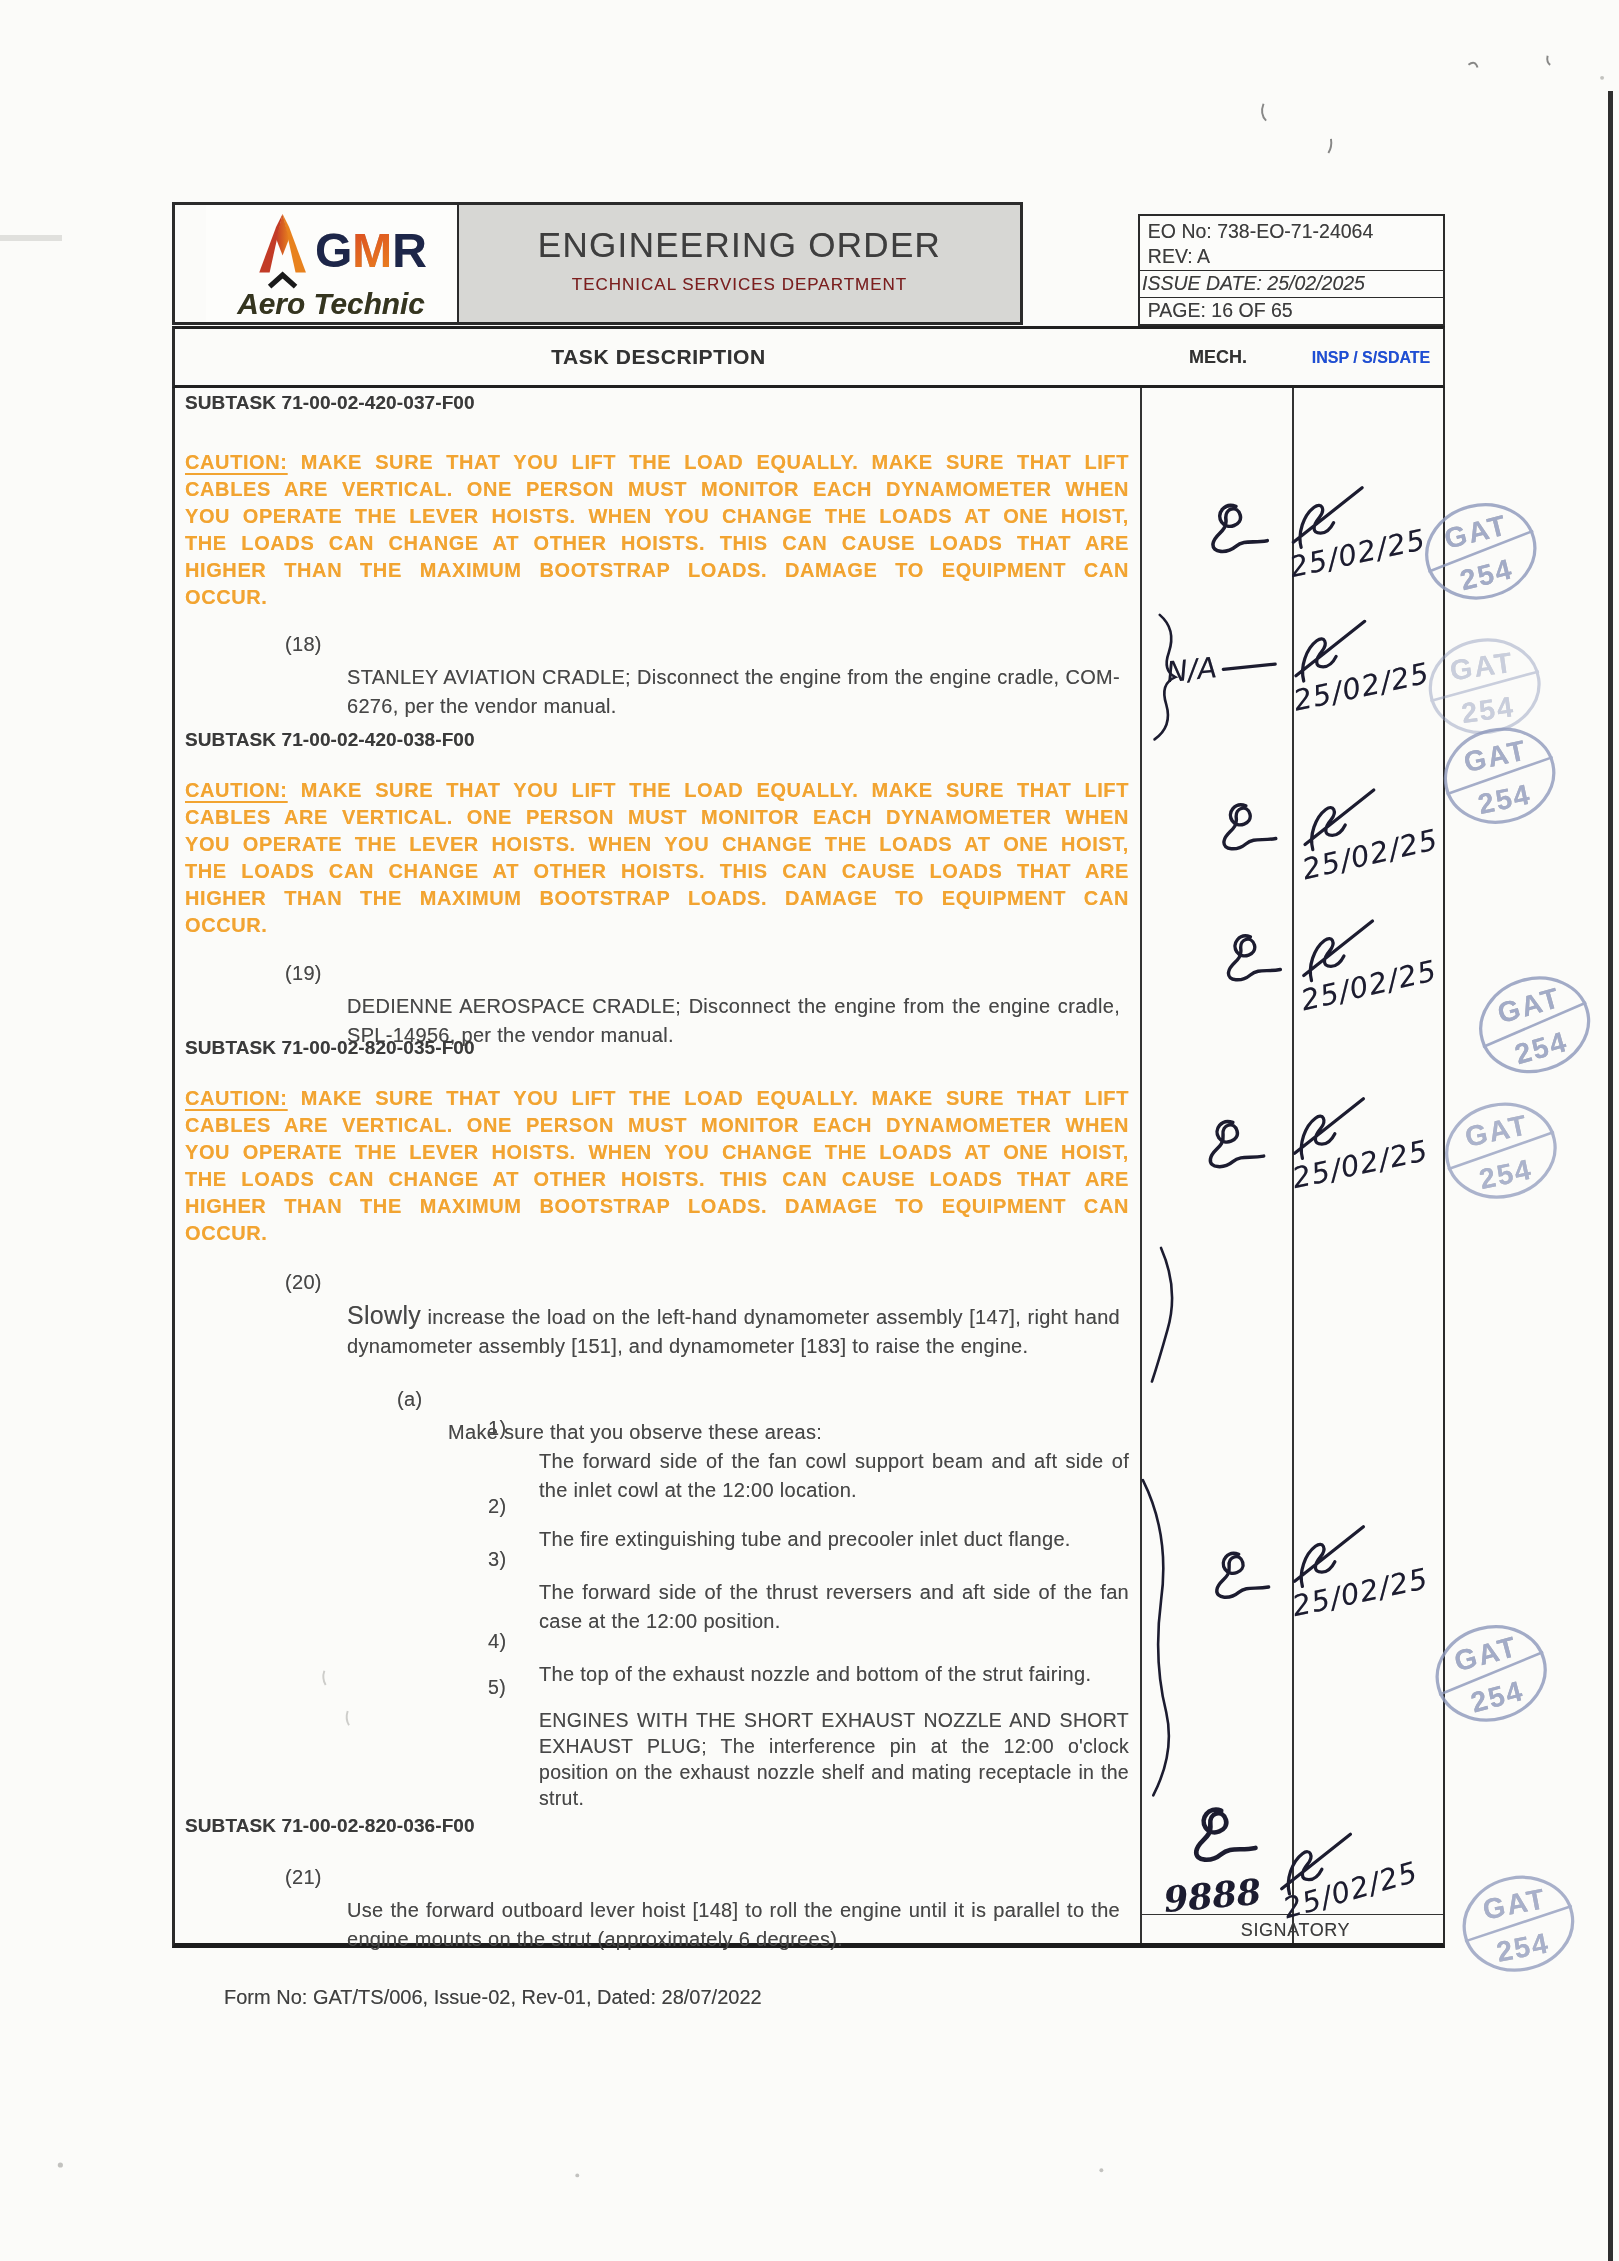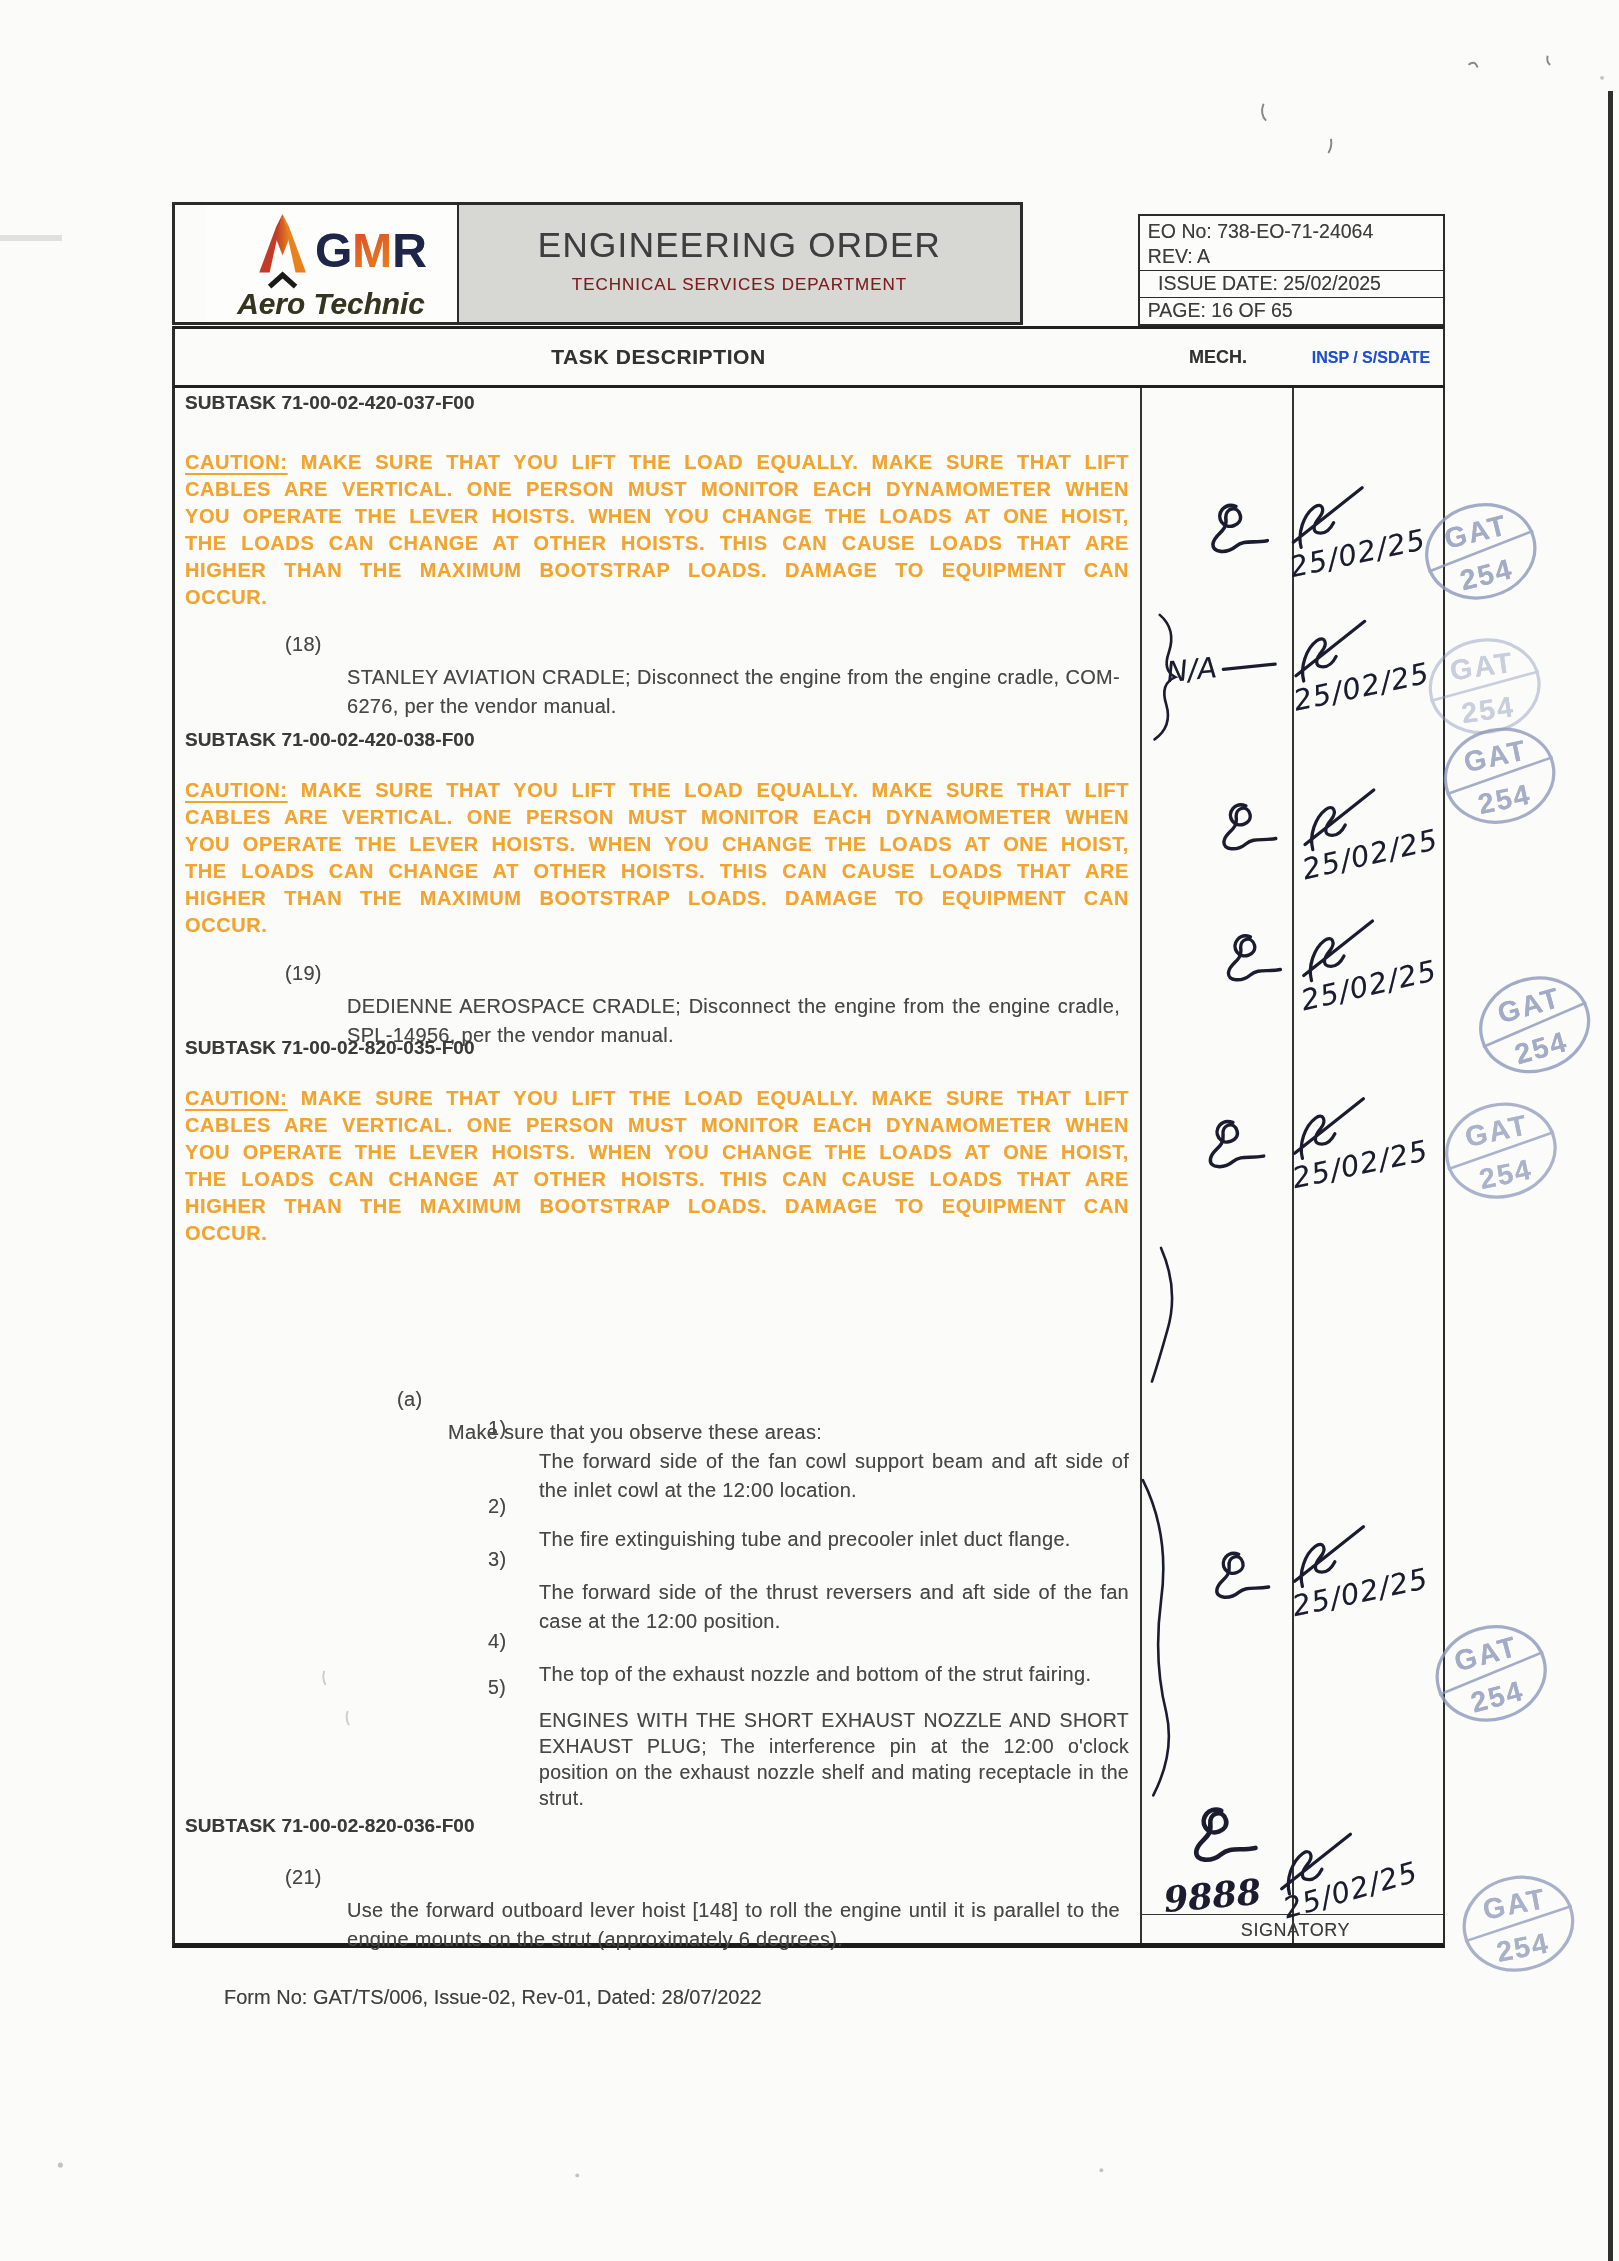--- a/index.html
+++ b/index.html
@@ -11,21 +11,21 @@
   
   .hdr-box{position:absolute;left:172px;top:202px;width:851px;height:123px;
     border:3.2px solid #2b2b2b;box-sizing:border-box;display:flex;padding-left:31px;}
   .logo-cell{width:253px;height:100%;background:#fdfdfb;position:relative;border-right:2.6px solid #2b2b2b;box-sizing:border-box;}
   .title-cell{flex:1;background:#d7d7d4;position:relative;text-align:center;}
   .eo-title{position:absolute;left:0;right:0;top:19.5px;font-size:35px;letter-spacing:1.3px;color:#3e3e3e;}
   .eo-dept{position:absolute;left:0;right:0;top:70px;font-size:17px;letter-spacing:1px;color:#7f1d1d;}
   .eo-box{position:absolute;left:1138px;top:214px;width:307px;height:112px;
     border:2.6px solid #2b2b2b;box-sizing:border-box;background:#fcfcfa;font-size:19.5px;color:#3c3c3c;}
   .eo-r1{height:54px;padding:2.6px 0 0 7.8px;box-sizing:border-box;line-height:25px;}
-  .eo-r2{height:27px;border-top:1.9px solid #2b2b2b;padding-left:18px;box-sizing:border-box;line-height:25px;}
+  .eo-r2{height:27px;border-top:1.9px solid #2b2b2b;padding-left:2px;box-sizing:border-box;line-height:25px;font-style:italic;}
   .eo-r3{height:27px;border-top:1.9px solid #2b2b2b;padding-left:7.8px;box-sizing:border-box;line-height:25px;}
   
   .colhdr{position:absolute;left:172px;top:326px;width:1273px;height:62px;
     border-left:3.2px solid #2b2b2b;border-right:2.6px solid #2b2b2b;border-top:3.2px solid #202020;border-bottom:3.2px solid #202020;
     box-sizing:border-box;}
   .ch-task{position:absolute;left:0;top:0;width:967px;height:100%;display:flex;align-items:center;justify-content:center;
     font-size:21px;font-weight:700;color:#323232;letter-spacing:0.6px;}
   .ch-mech{position:absolute;left:967px;top:0;width:152px;height:100%;display:flex;align-items:center;justify-content:center;
     font-size:18px;font-weight:700;color:#323232;}
   .ch-insp{position:absolute;left:1119px;top:0;width:154px;height:100%;display:flex;align-items:center;justify-content:center;
@@ -144,20 +144,24 @@
     <span class="num">(19)</span>
     <span class="txt">DEDIENNE AEROSPACE CRADLE; Disconnect the engine from the engine cradle, SPL-14956, per the vendor manual.</span>
   </div>
 
   <div class="subtask" style="top:1037px;">SUBTASK 71-00-02-820-035-F00</div>
 
   <div class="caution" style="top:1085px;">
     <span class="cau-label">CAUTION:</span><span> MAKE SURE THAT YOU LIFT THE LOAD EQUALLY. MAKE SURE THAT LIFT CABLES ARE VERTICAL. ONE PERSON MUST MONITOR EACH DYNAMOMETER WHEN YOU OPERATE THE LEVER HOISTS. WHEN YOU CHANGE THE LOADS AT ONE HOIST, THE LOADS CAN CHANGE AT OTHER HOISTS. THIS CAN CAUSE LOADS THAT ARE HIGHER THAN THE MAXIMUM BOOTSTRAP LOADS. DAMAGE TO EQUIPMENT CAN OCCUR.</span>
   </div>
 
+  <div class="item lv1" style="top:1268px;">
+    <span class="num">(20)</span>
+    <span class="txt"><span class="lead-big">Slowly</span><span> increase the load on the left-hand dynamometer assembly [147], right hand dynamometer assembly [151], and dynamometer [183] to raise the engine.</span></span>
+  </div>
 
   <div class="item lv2" style="top:1385px;">
     <span class="num">(a)</span>
     <span class="txt" style="text-align:left;">Make sure that you observe these areas:</span>
   </div>
 
   <div class="item lv3" style="top:1414px;">
     <span class="num">1)</span>
     <span class="txt">The forward side of the fan cowl support beam and aft side of the inlet cowl at the 12:00 location.</span>
   </div>

